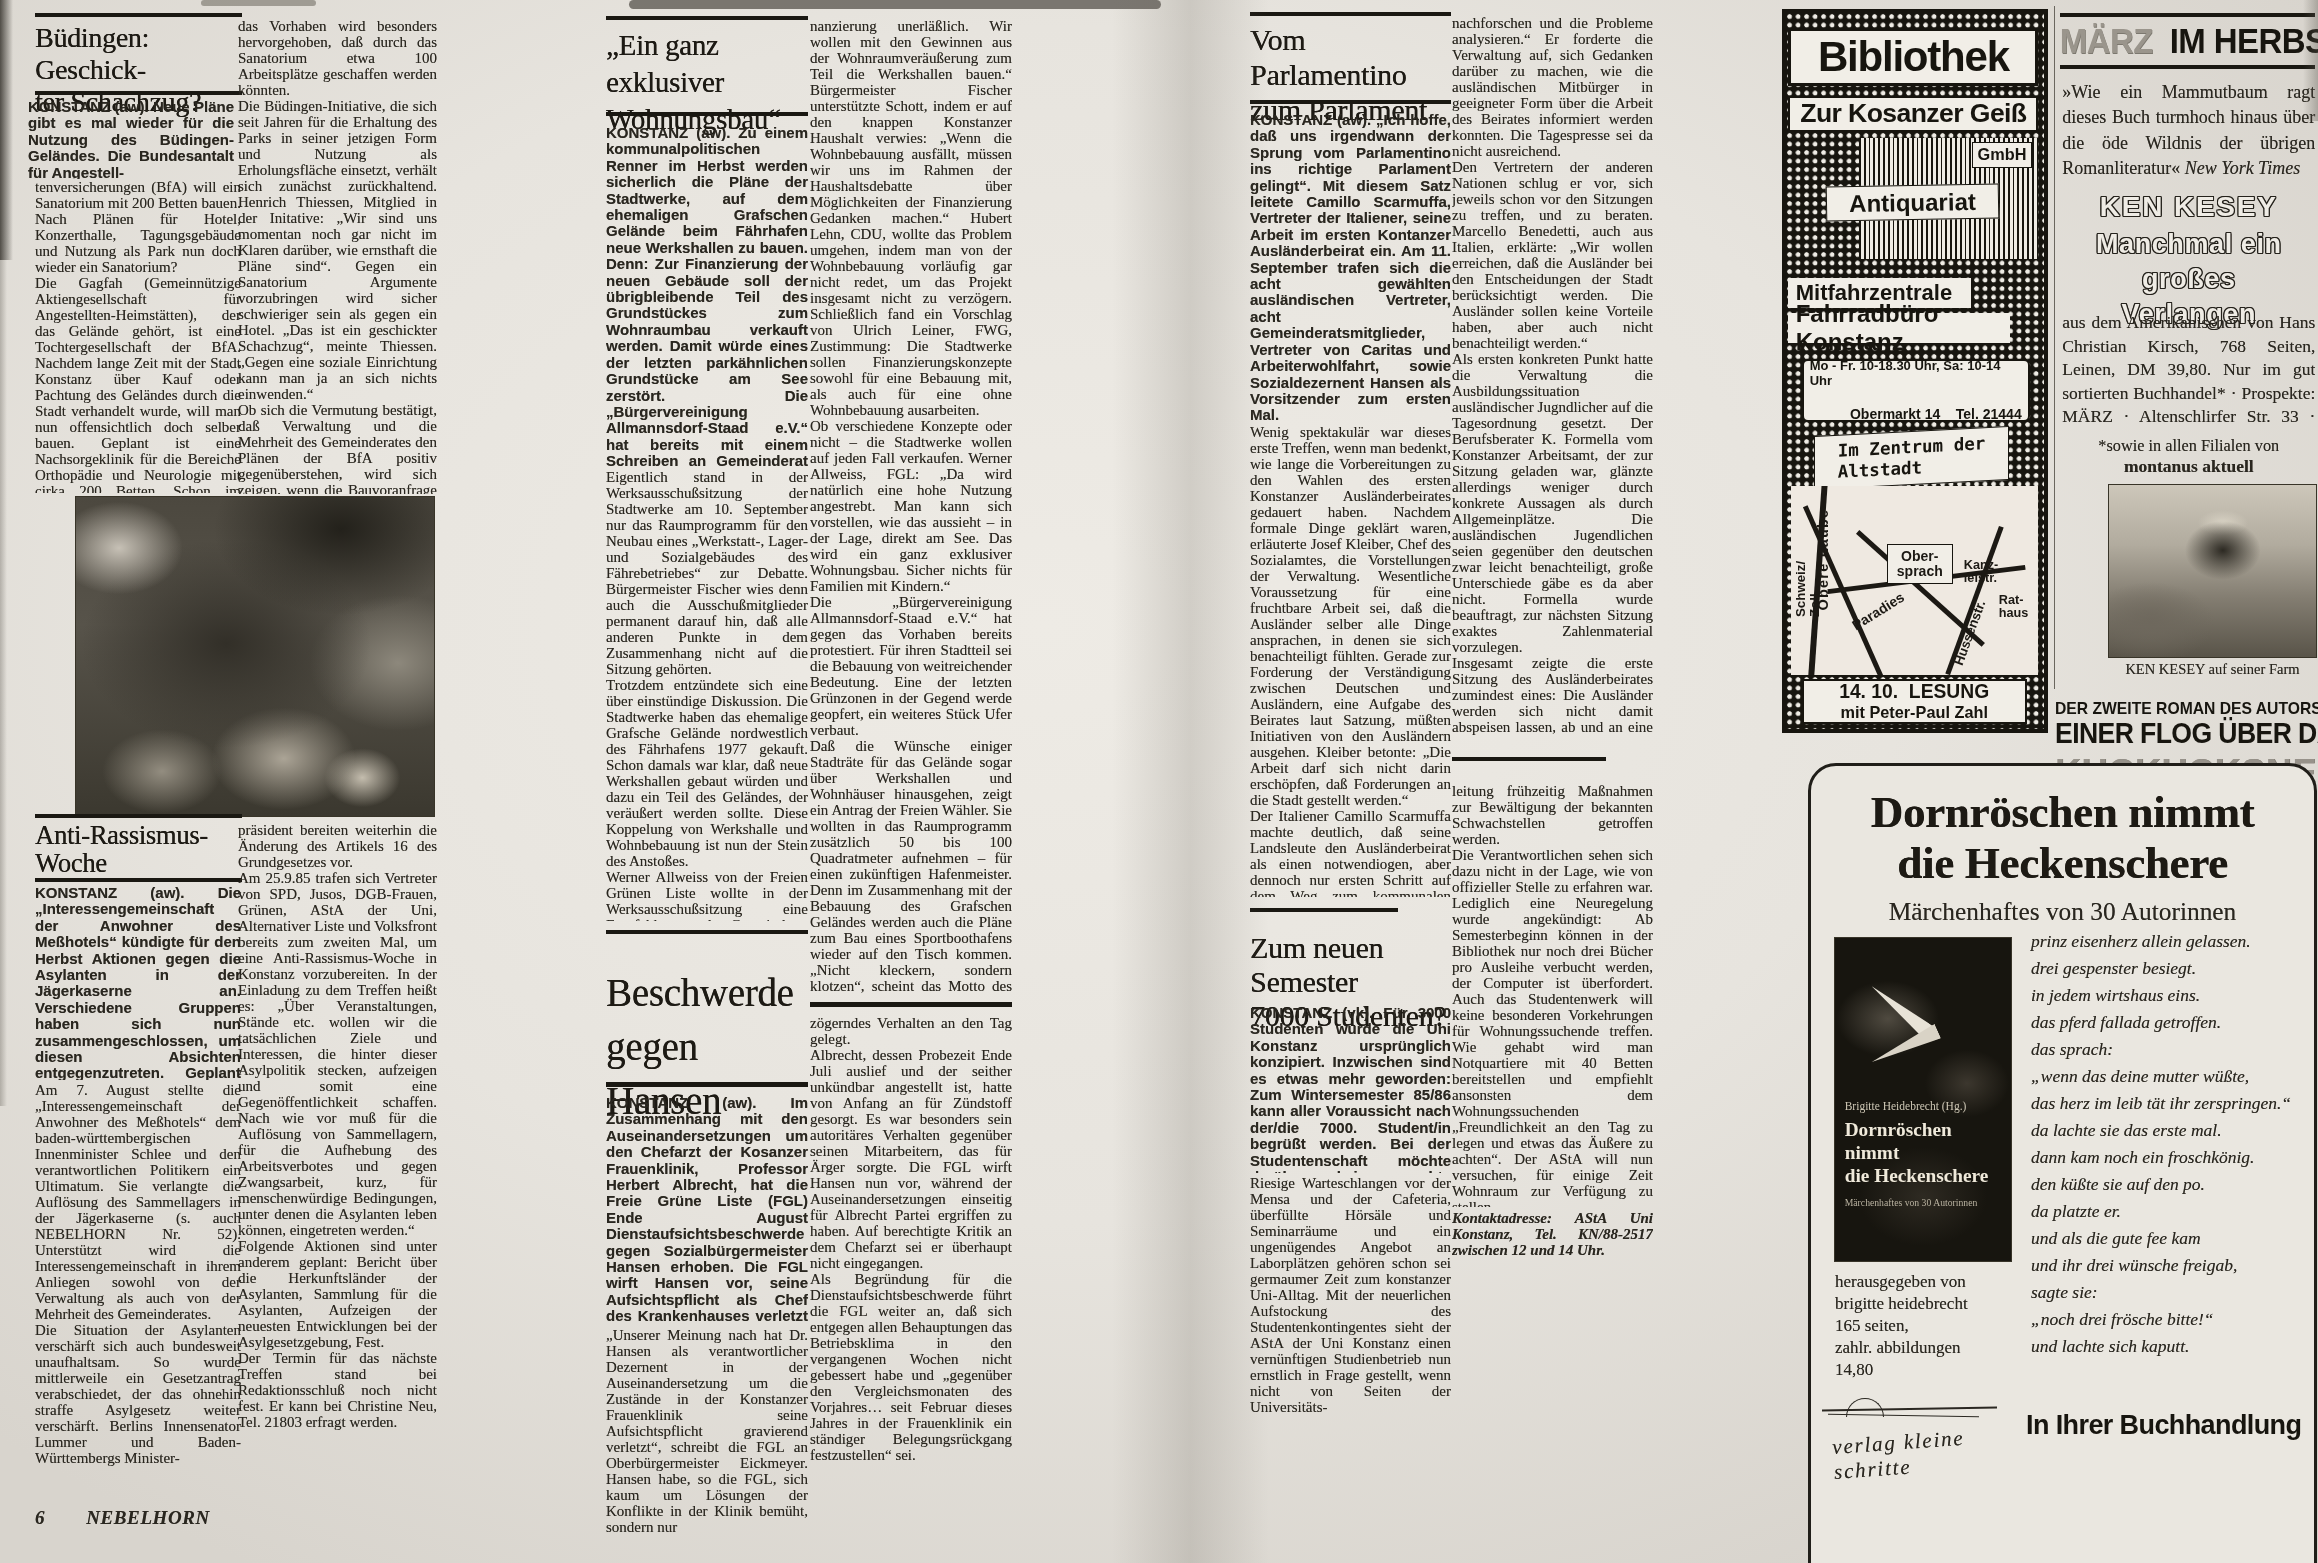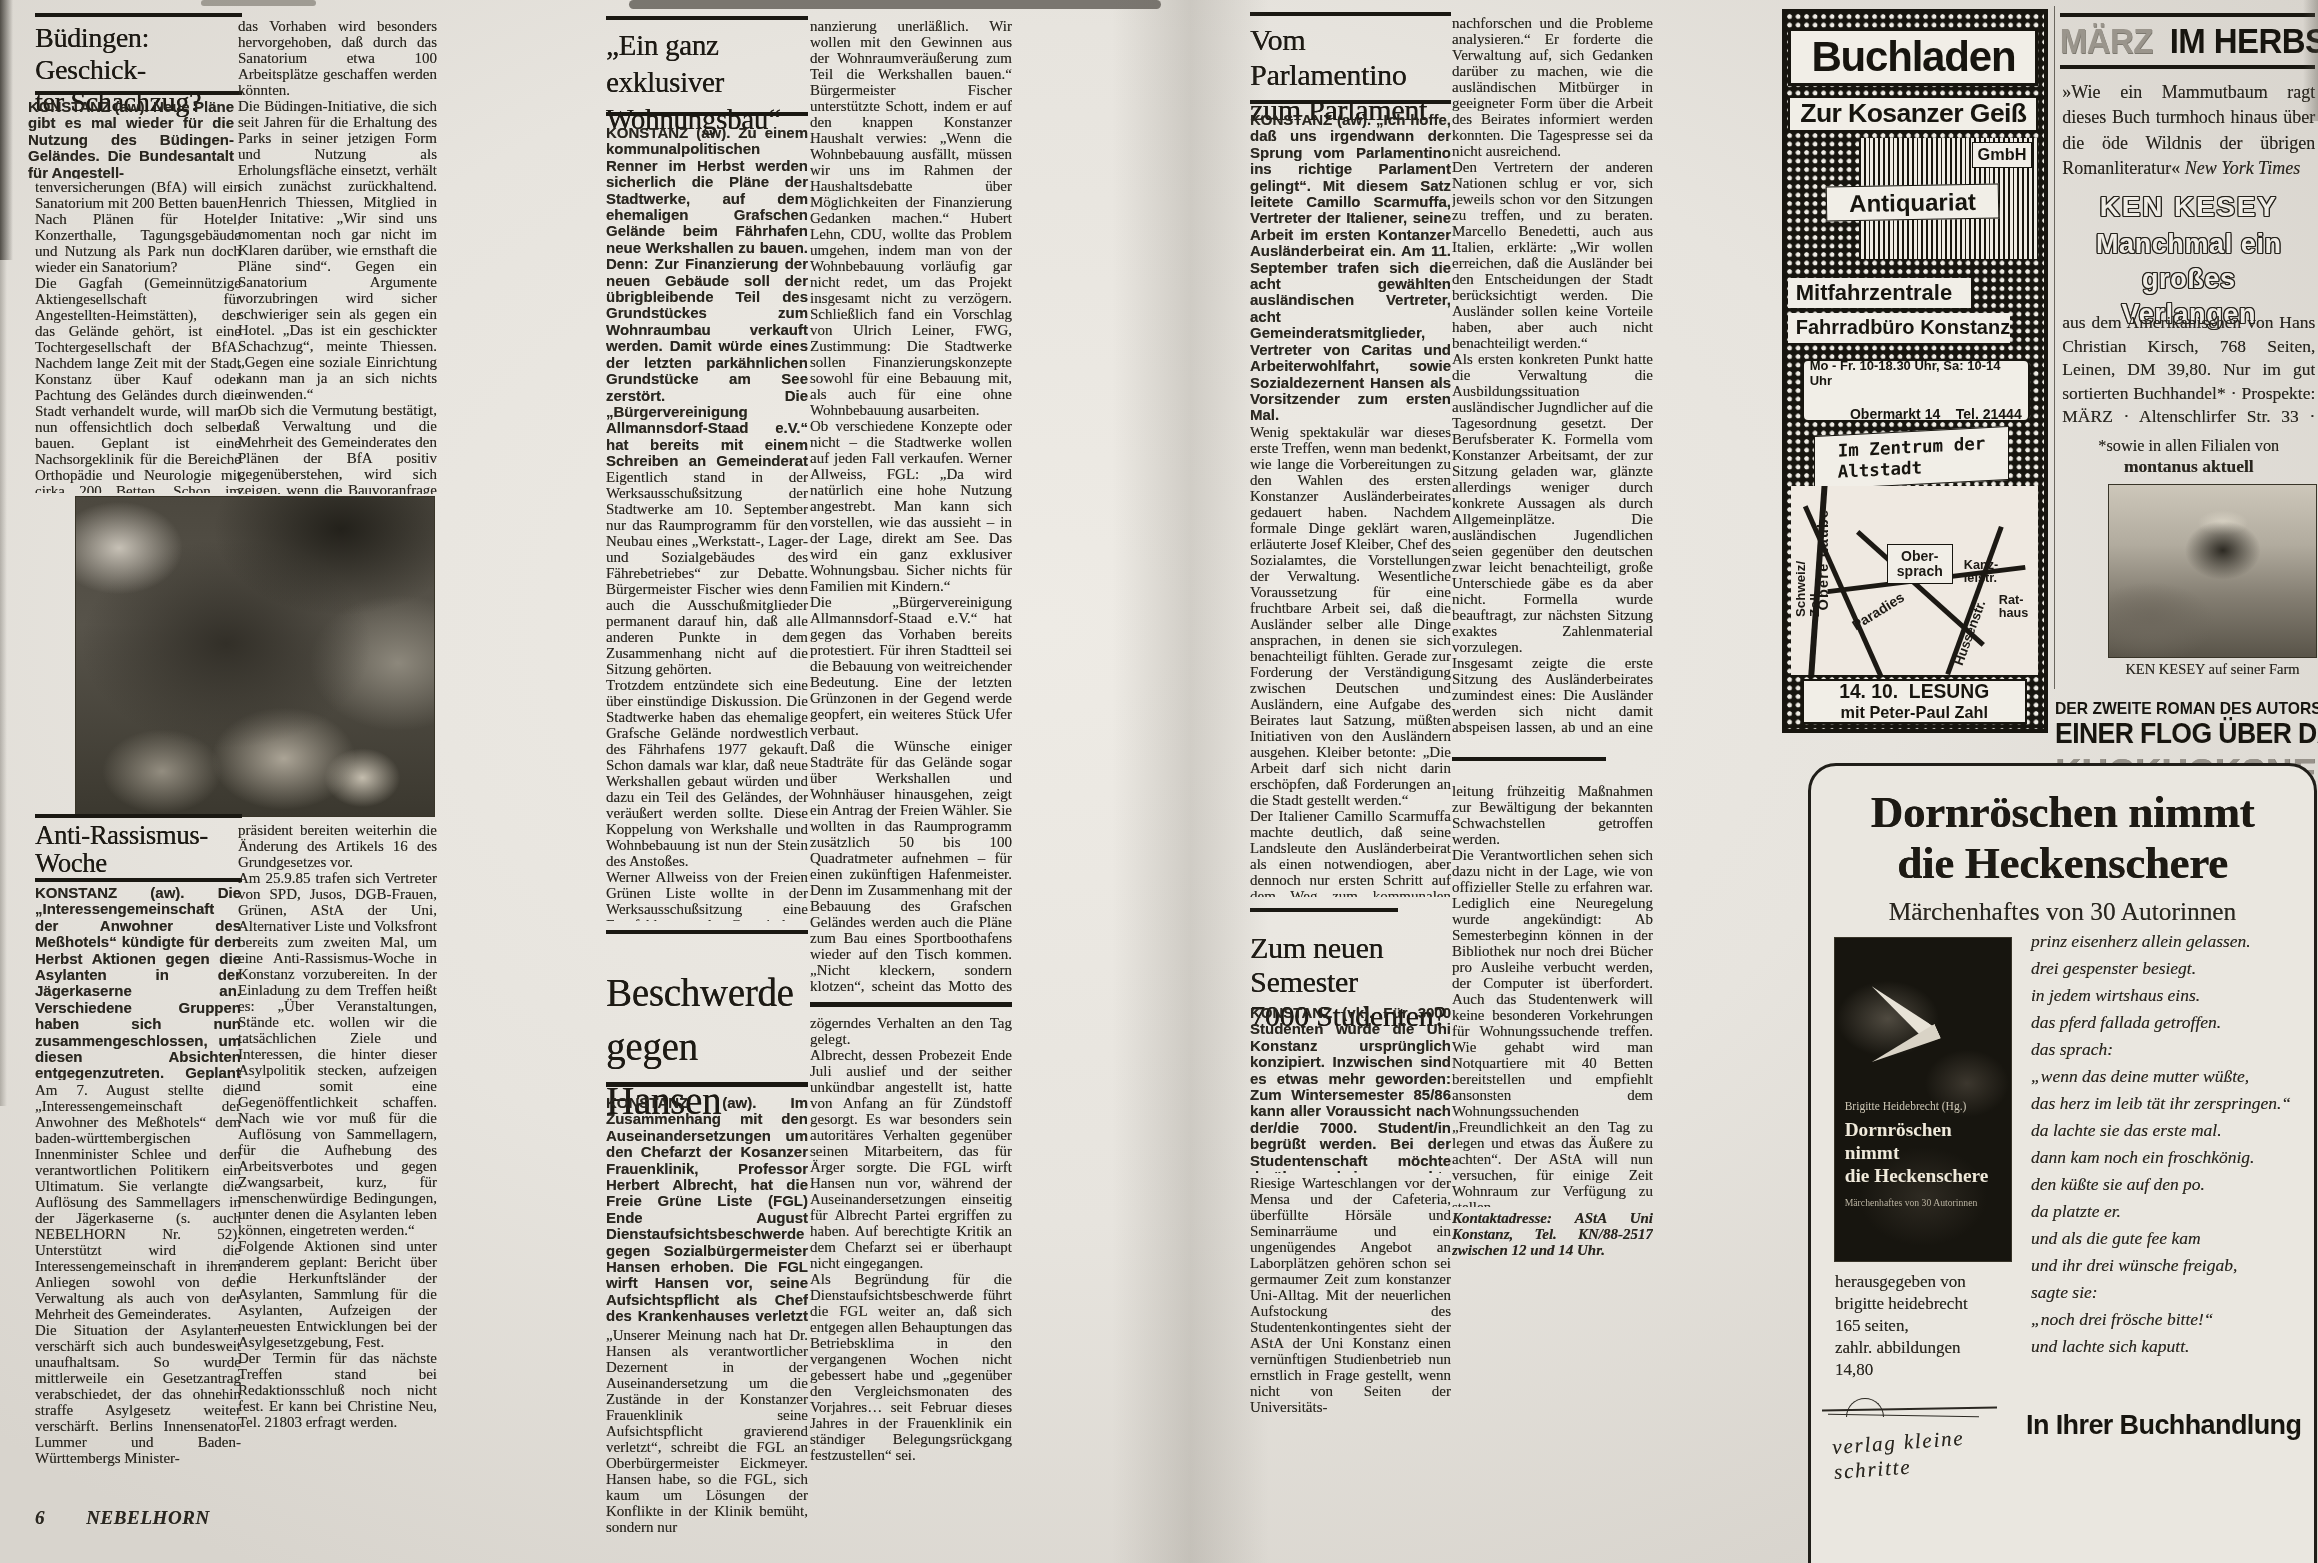--- a/index.html
+++ b/index.html
@@ -123,37 +123,37 @@
 Die Verantwortlichen sehen sich dazu nicht in der Lage, wie von offizieller Stelle zu erfahren war. Lediglich eine Neuregelung wurde angekündigt: Ab Semesterbeginn können in der Bibliothek nur noch drei Bücher pro Ausleihe verbucht werden, der Computer ist überfordert. Auch das Studentenwerk will keine besonderen Vorkehrungen für Wohnungssuchende treffen. Wie gehabt wird man Notquartiere mit 40 Betten bereitstellen und empfiehlt ansonsten dem Wohnungssuchenden „Freundlichkeit an den Tag zu legen und etwas das Äußere zu achten“. Der AStA will nun versuchen, für einige Zeit Wohnraum zur Verfügung zu stellen.</div>
 <div class="abs ink body-txt italic" style="left:1452px;top:1210px;width:201px;height:54px;font-weight:700;">Kontaktadresse: AStA Uni Konstanz, Tel. KN/88-2517 zwischen 12 und 14 Uhr.</div>
 
 <div class="abs serif ink" style="left:2013px;top:1507px;width:302px;font-size:19px;font-weight:700;font-style:italic;display:flex;justify-content:space-between;padding-right:6px;box-sizing:border-box;">
   <span style="letter-spacing:0.6px;">NEBELHORN</span>
   <span>7</span>
 </div>
 
 <div class="abs dotbg" style="left:1782px;top:8.5px;width:266px;height:724px;border:4.8px solid #17150f;box-sizing:border-box;">
   <div class="abs whitebox" style="left:2.4px;top:15.7px;width:250px;height:58px;border-width:3px;display:flex;align-items:center;justify-content:center;">
-    <span class="sans" style="font-size:42px;font-weight:700;letter-spacing:-1.2px;color:#17150f;">Buchladen</span>
+    <span class="sans" style="font-size:42px;font-weight:700;letter-spacing:-1.2px;color:#17150f;">Bibliothek</span>
   </div>
   <div class="abs whitebox" style="left:2.4px;top:83px;width:250px;height:36px;border-width:2.4px;display:flex;align-items:center;justify-content:center;">
     <span class="sans" style="font-size:26.6px;font-weight:700;letter-spacing:-0.6px;color:#17150f;">Zur Kosanzer Geiß</span>
   </div>
   <div class="abs stripebg" style="left:73px;top:125px;width:179px;height:121px;"></div>
   <div class="abs whitebox" style="left:186px;top:129px;width:60px;height:26.6px;border-width:1.8px;display:flex;align-items:center;justify-content:center;">
     <span class="sans" style="font-size:16.3px;font-weight:700;color:#17150f;">GmbH</span>
   </div>
   <div class="abs whitebox" style="left:40px;top:172px;width:173px;height:35px;border-width:1.8px;display:flex;align-items:center;justify-content:center;transform:rotate(-1deg);">
     <span class="sans" style="font-size:24px;font-weight:700;color:#17150f;">Antiquariat</span>
   </div>
   <div class="abs whitebox" style="left:2.4px;top:265px;width:183px;height:30px;border-width:0;display:flex;align-items:center;padding-left:7.3px;">
     <span class="sans" style="font-size:22px;font-weight:700;color:#17150f;">Mitfahrzentrale</span>
   </div>
   <div class="abs whitebox" style="left:2.4px;top:300px;width:222px;height:30px;border-width:0;display:flex;align-items:center;padding-left:7.3px;">
-    <span class="sans" style="font-size:20px;font-weight:700;color:#17150f;">Fahrradbüro Konstanz</span>
+    <span class="sans" style="font-size:24px;font-weight:700;color:#17150f;">Fahrradbüro Konstanz</span>
   </div>
   <div class="abs whitebox" style="left:15.7px;top:346px;width:228px;height:63px;border-width:2.4px;border-radius:6px;display:flex;flex-direction:column;justify-content:center;gap:18px;padding:0 6px;">
     <span class="sans" style="font-size:13px;font-weight:700;color:#17150f;">Mo - Fr. 10-18.30 Uhr,  Sa: 10-14 Uhr</span>
     <span class="sans" style="font-size:14px;font-weight:700;color:#17150f;text-align:right;white-space:pre;">Obermarkt 14    Tel. 21444</span>
   </div>
   <div class="abs" style="left:28px;top:418px;width:193px;height:52px;background:#f1eee7;transform:skewY(-3deg);border:1.8px solid #17150f;display:flex;align-items:center;justify-content:center;">
     <span class="mono" style="font-size:17.5px;font-weight:700;white-space:pre-line;color:#17150f;line-height:1.2;">Im Zentrum der
 Altstadt</span>
   </div>
 

